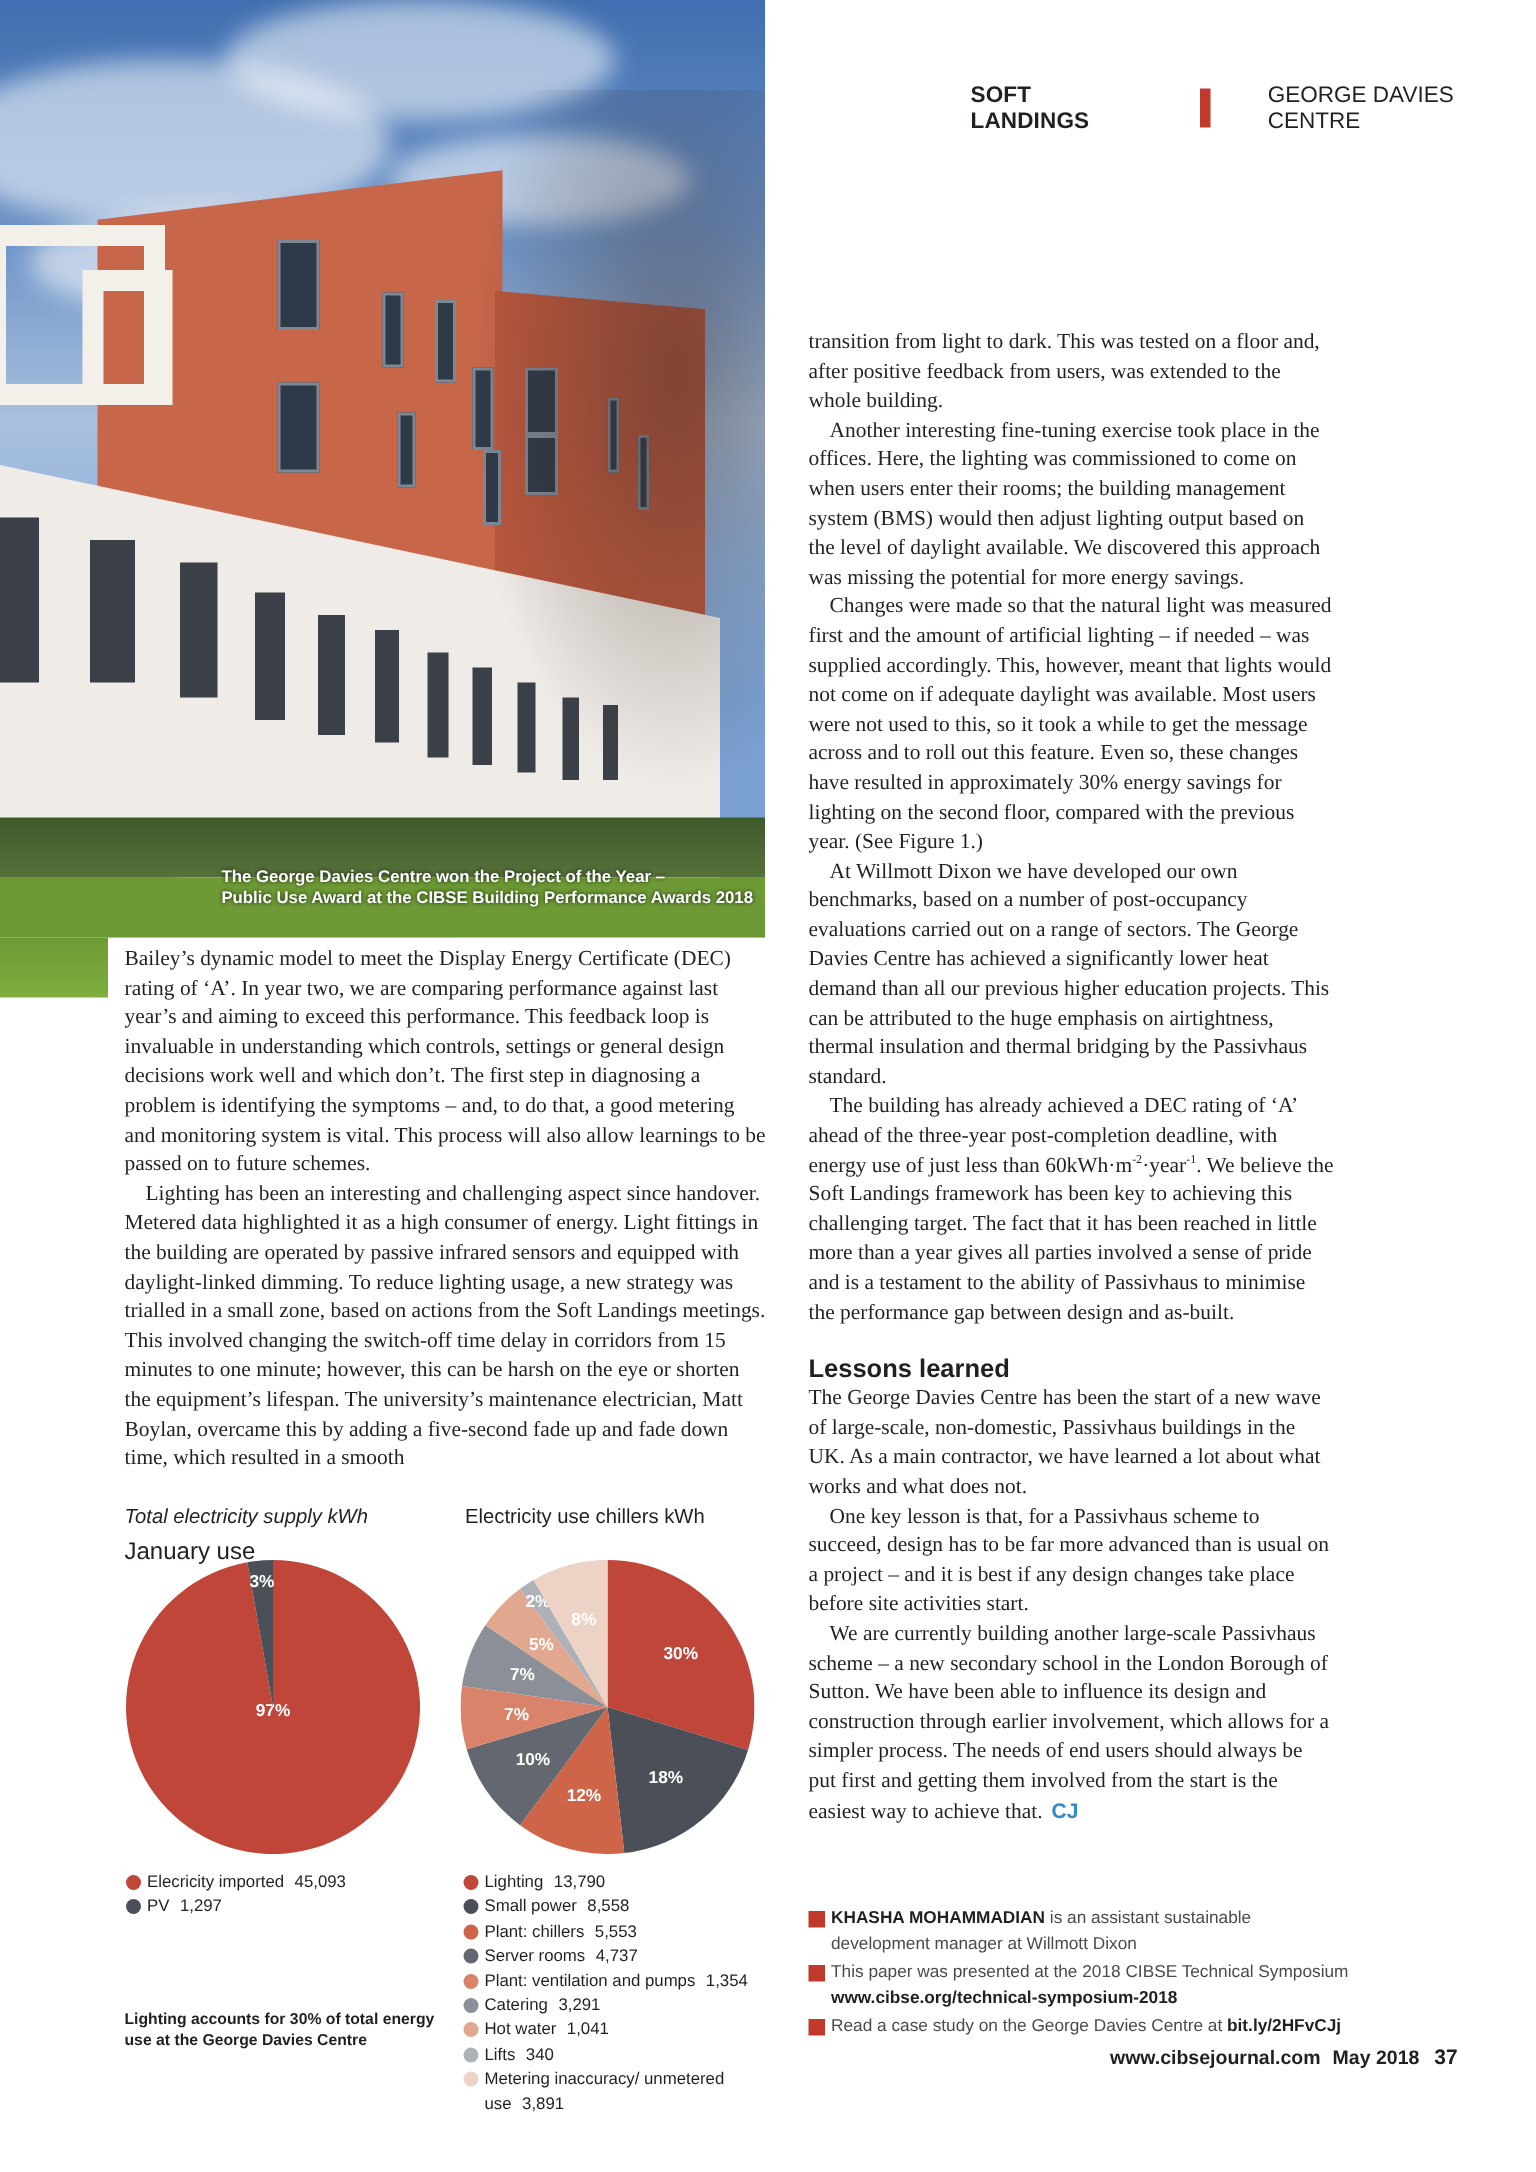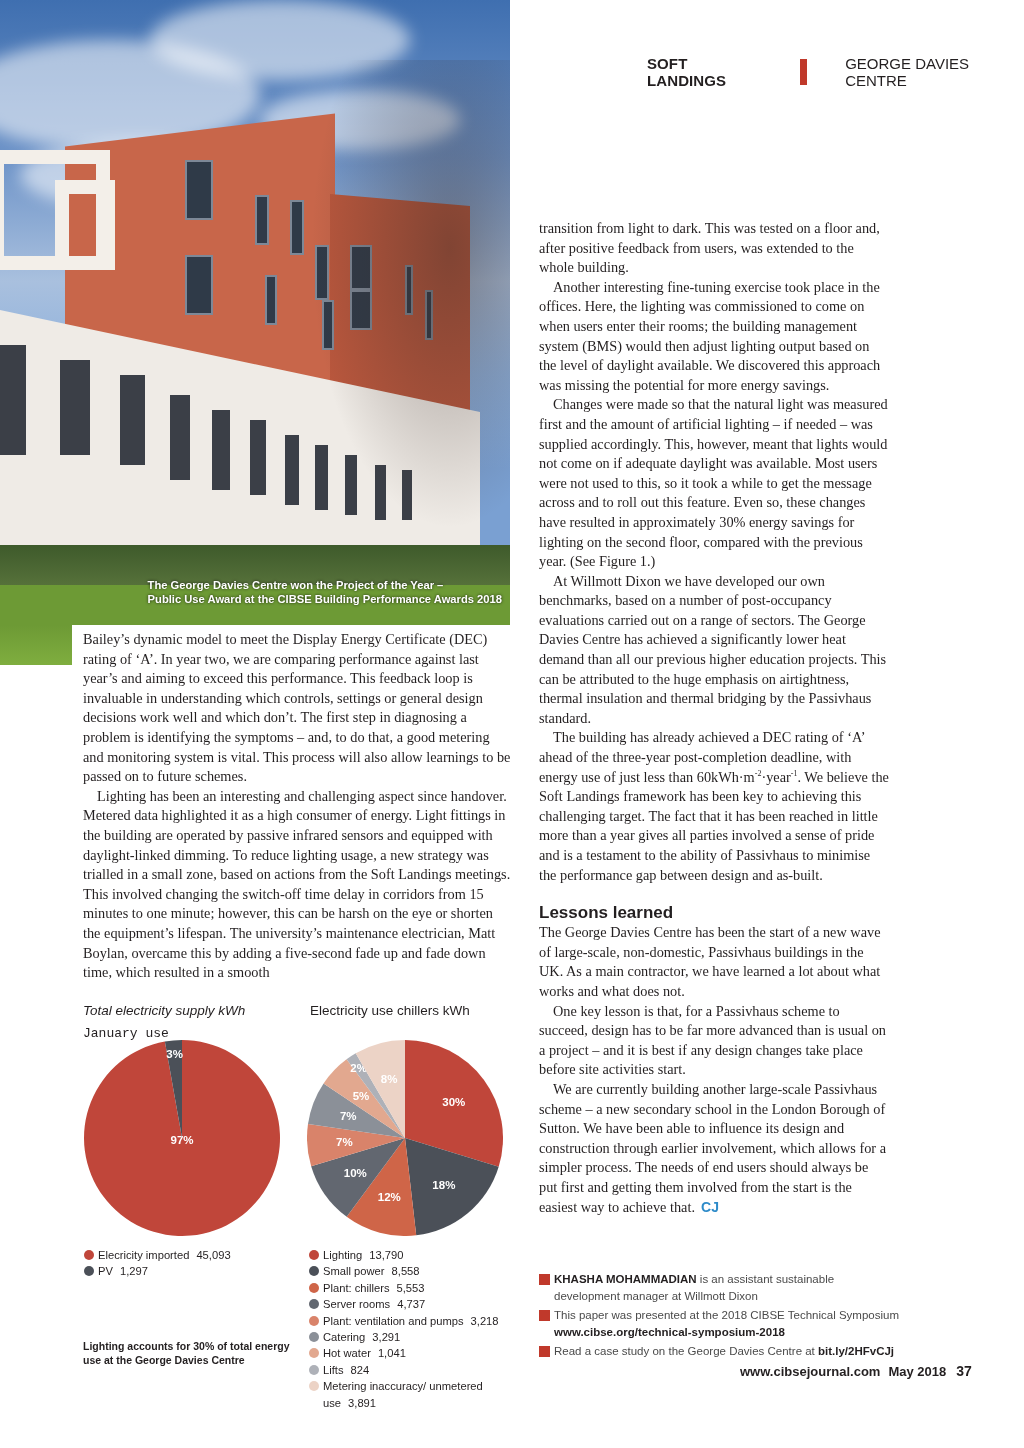--- a/index.html
+++ b/index.html
@@ -38,21 +38,21 @@
   .cj { font-family: "Liberation Sans", sans-serif; font-weight: bold; color: #2e8bc9; margin-left: 6px; font-size: 14px; }
 
   
   .notes { position: absolute; left: 539px; top: 1271px; width: 360px; font-family: "Liberation Sans", sans-serif; font-size: 11.5px; line-height: 16.5px; color: #4a4a4a; }
   .note { position: relative; padding-left: 15px; margin-bottom: 3px; }
   .note .sq { position: absolute; left: 0; top: 3px; width: 11px; height: 11px; background: #c0392b; }
   .note b { color: #231f20; }
 
   
   .chart-title { position: absolute; font-family: "Liberation Sans", sans-serif; font-size: 13.5px; color: #231f20; }
-  .chart-sub { position: absolute; font-family: Liberation Mono, monospace; font-size: 13px; color: #231f20; }
+  .chart-sub { position: absolute; font-family: Liberation Sans, sans-serif; font-size: 16px; color: #231f20; }
   .pie { position: absolute; }
   .legend { position: absolute; font-family: "Liberation Sans", sans-serif; font-size: 11.2px; line-height: 16.4px; color: #231f20; }
   .legend .row { display: flex; align-items: flex-start; }
   .legend .dot { width: 10px; height: 10px; border-radius: 50%; margin: 3px 4px 0 0; flex: 0 0 10px; }
   .legend .val { margin-left: 7px; }
   .chart-note { position: absolute; left: 83px; top: 1340px; width: 210px; font-family: Liberation Sans, sans-serif; font-weight: bold; font-size: 10.5px; line-height: 13.5px; color: #231f20; }
 
   
   .footer { position: absolute; top: 1363px; left: 740px; font-family: "Liberation Sans", sans-serif; font-size: 13px; color: #231f20; display: flex; align-items: baseline; }
   .footer .site { font-weight: bold; }
@@ -195,33 +195,33 @@
     <div class="row">
       <span class="dot" style="background: rgb(207, 101, 72);"></span>
       <span><span>Plant: chillers</span><span class="val">5,553</span></span>
     </div>
     <div class="row">
       <span class="dot" style="background: rgb(98, 103, 112);"></span>
       <span><span>Server rooms</span><span class="val">4,737</span></span>
     </div>
     <div class="row">
       <span class="dot" style="background: rgb(217, 131, 106);"></span>
-      <span><span>Plant: ventilation and pumps</span><span class="val">3,218</span></span>
+      <span><span>Plant: ventilation and pumps</span><span class="val">1,354</span></span>
     </div>
     <div class="row">
       <span class="dot" style="background: rgb(139, 144, 152);"></span>
       <span><span>Catering</span><span class="val">3,291</span></span>
     </div>
     <div class="row">
       <span class="dot" style="background: rgb(226, 168, 143);"></span>
       <span><span>Hot water</span><span class="val">1,041</span></span>
     </div>
     <div class="row">
       <span class="dot" style="background: rgb(174, 177, 184);"></span>
-      <span><span>Lifts</span><span class="val">824</span></span>
+      <span><span>Lifts</span><span class="val">340</span></span>
     </div>
     <div class="row">
       <span class="dot" style="background: rgb(236, 211, 198);"></span>
       <span><span>Metering inaccuracy/ unmetered use</span><span class="val">3,891</span></span>
     </div>
   </div>
 
 <div class="footer">
   <span class="site">www.cibsejournal.com</span>
   <span class="issue">May 2018</span>

